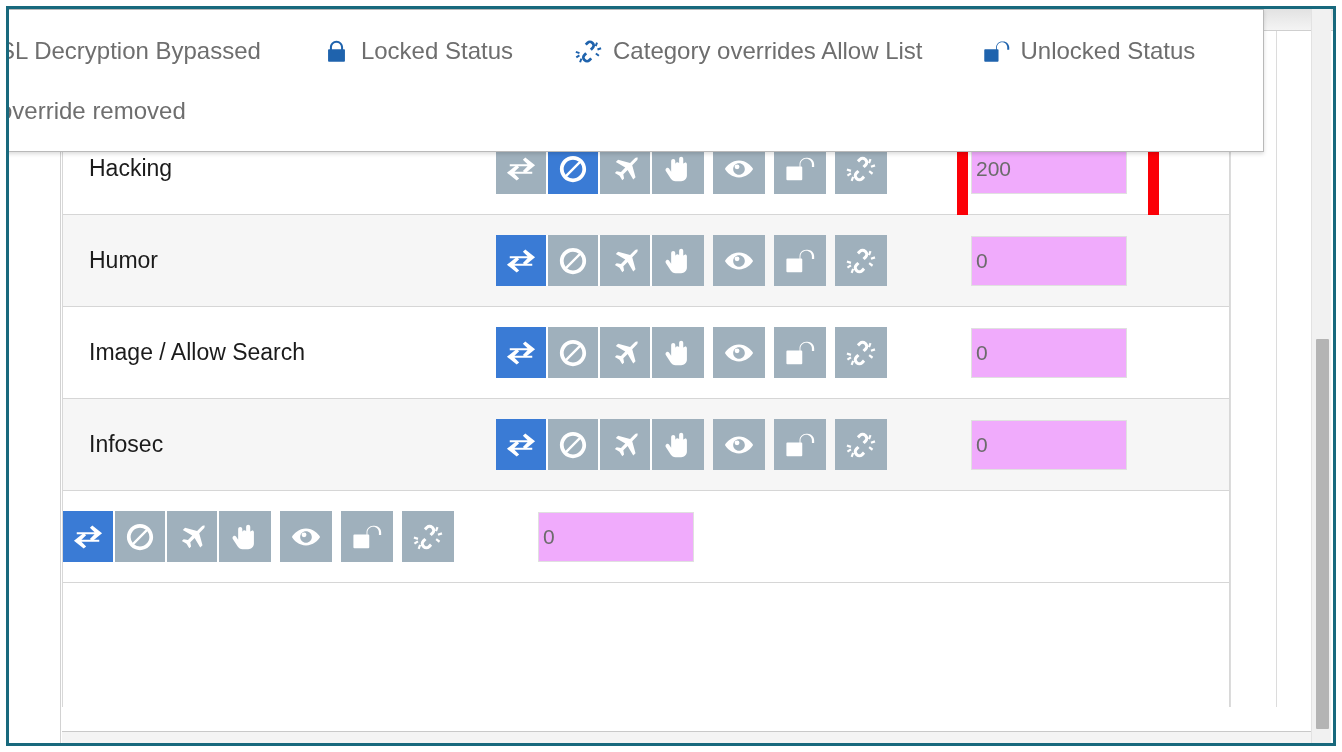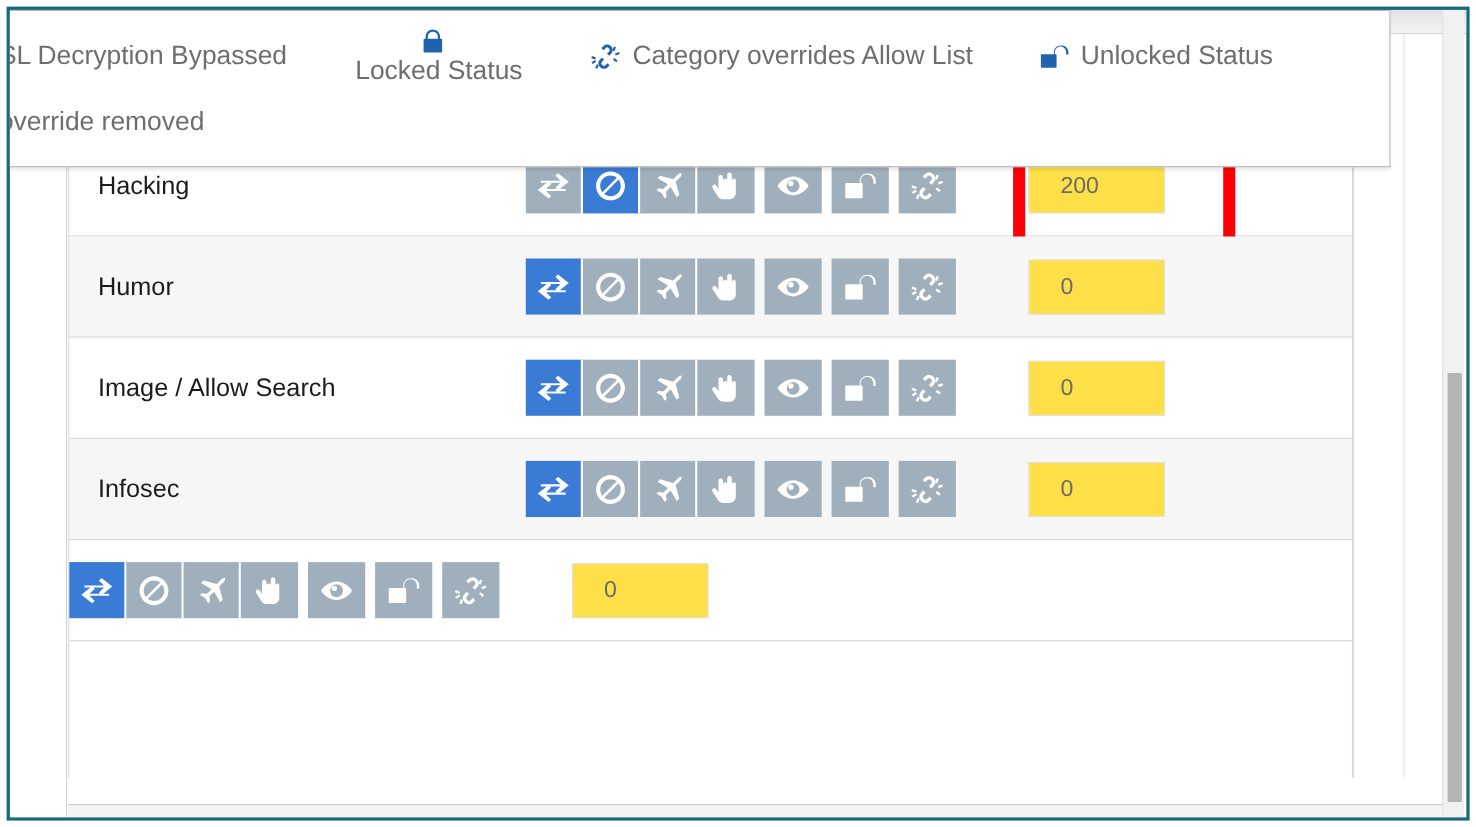--- a/index.html
+++ b/index.html
@@ -69,20 +69,21 @@
     border-left: 1px solid #d8d8d8;
     border-right: 1px solid #d8d8d8;
   }
   .cat-row {
     position: relative;
     display: flex;
     align-items: center;
     height: 92px;
     border-bottom: 1px solid #d6d6d6;
     background: #ffffff;
+    gap: 18px;
   }
   .cat-row.alt { background: #f6f6f6; }
 
   .cat-name {
     flex: 0 0 415px;
     padding-left: 26px;
     font-size: 23px;
     color: #1b1b1b;
     font-family: "Liberation Sans", sans-serif;
     white-space: nowrap;
@@ -113,26 +114,26 @@
   
   .limit-cell {
     flex: 1 1 auto;
     display: flex;
     align-items: center;
     justify-content: flex-start;
     padding-left: 22px;
     position: relative;
   }
   .limit-input {
-    width: 124px; height: 50px;
+    width: 156px; height: 50px;
     border: 1px solid #e0e0e0;
-    background: #fde047;
+    background: #f0abfc;
     font-size: 21px;
     color: #6b6b6b;
-    padding: 0 0 0 28px;
+    padding: 0 0 0 4px;
     font-family: "Liberation Sans", sans-serif;
     outline: none;
   }
   
   .limit-wrap { position: relative; }
   .limit-wrap.flagged::before {
     content: "";
     position: absolute;
     left: -14px; top: -16px;
     width: 180px; height: 82px;
@@ -213,21 +214,21 @@
     color: #6e6e6e;
     white-space: nowrap;
     font-family: "Liberation Sans", sans-serif;
   }
   .legend-item .lg-ico {
     display: inline-flex;
     align-items: center;
     margin-right: 11px;
   }
   .legend-item .lg-ico svg * { fill: #1f63ad; }
-  .lg-gap-a { margin-left: 62px; flex-direction: column; }
+  .lg-gap-a { margin-left: 62px; }
   .lg-gap-b { margin-left: 60px; }
   .lg-gap-c { margin-left: 62px; }
 </style>
 </head>
 <body>
 
 <div id="app-frame">
 
   <div id="page-surface">
 

